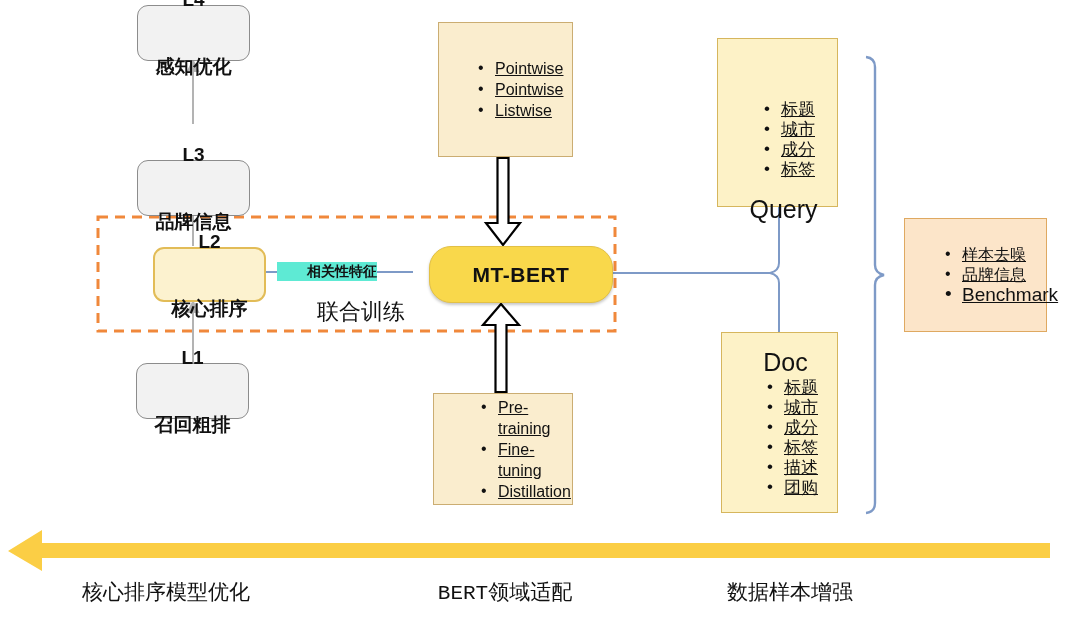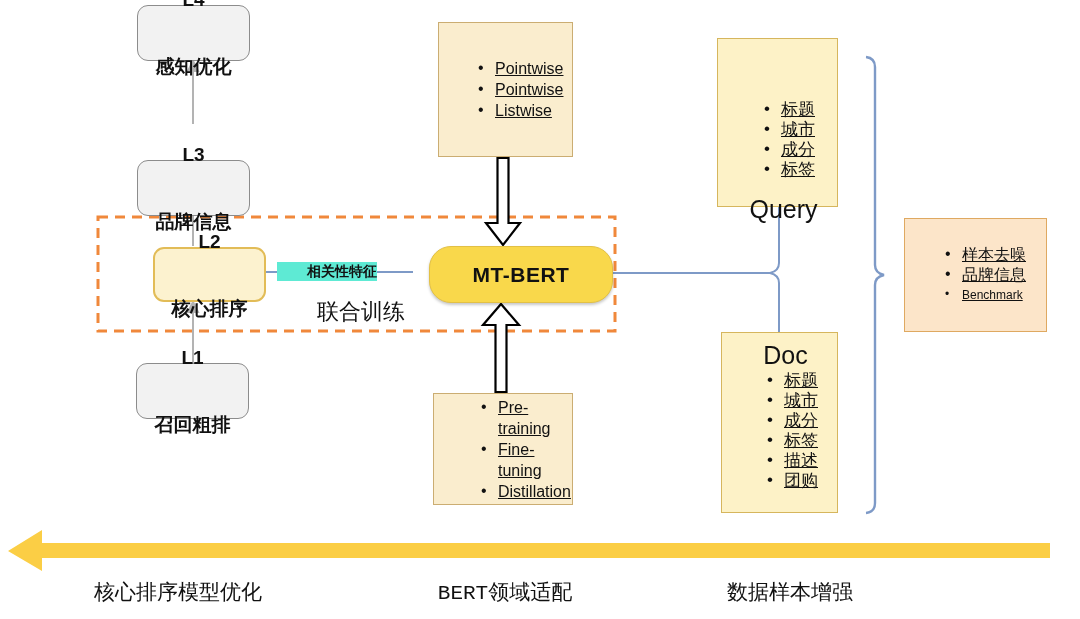--- a/index.html
+++ b/index.html
@@ -132,37 +132,37 @@
   <div class="box lyellow" style="left:717px;top:38px;width:121px;height:169px;padding-top:46px;">
     <ul class="blist cn" style="padding-left:31px;">
       <li>标题</li>
       <li>城市</li>
       <li>成分</li>
       <li>标签</li>
     </ul>
     <div class="title-big" style="margin-top:9px;">Query</div>
   </div>
 
-  <div class="box lyellow" style="left:721px;top:332px;width:117px;height:181px;padding-top:8px;">
+  <div class="box lyellow" style="left:721px;top:332px;width:117px;height:181px;padding-top:15px;">
     <div class="title-big">Doc</div>
     <ul class="blist cn" style="padding-left:30px;margin-top:2px;">
       <li>标题</li>
       <li>城市</li>
       <li>成分</li>
       <li>标签</li>
       <li>描述</li>
       <li>团购</li>
     </ul>
   </div>
 
   <div class="box peach" style="left:904px;top:218px;width:143px;height:114px;">
     <ul class="blist cn" style="padding-left:25px;">
       <li style="font-size:16px;">样本去噪</li>
       <li style="font-size:16px;">品牌信息</li>
-      <li style="font-size:12px;">Benchmark</li>
+      <li style="font-size:19px;">Benchmark</li>
     </ul>
   </div>
 
-  <div class="box axis-label" style="left:68px;">核心排序模型优化</div>
+  <div class="box axis-label" style="left:56px;">核心排序模型优化</div>
   <div class="box axis-label" style="left:395px;font-family:Liberation Mono, monospace;">BERT领域适配</div>
   <div class="box axis-label" style="left:680px;">数据样本增强</div>
 
 </div>
 
 </body></html>

